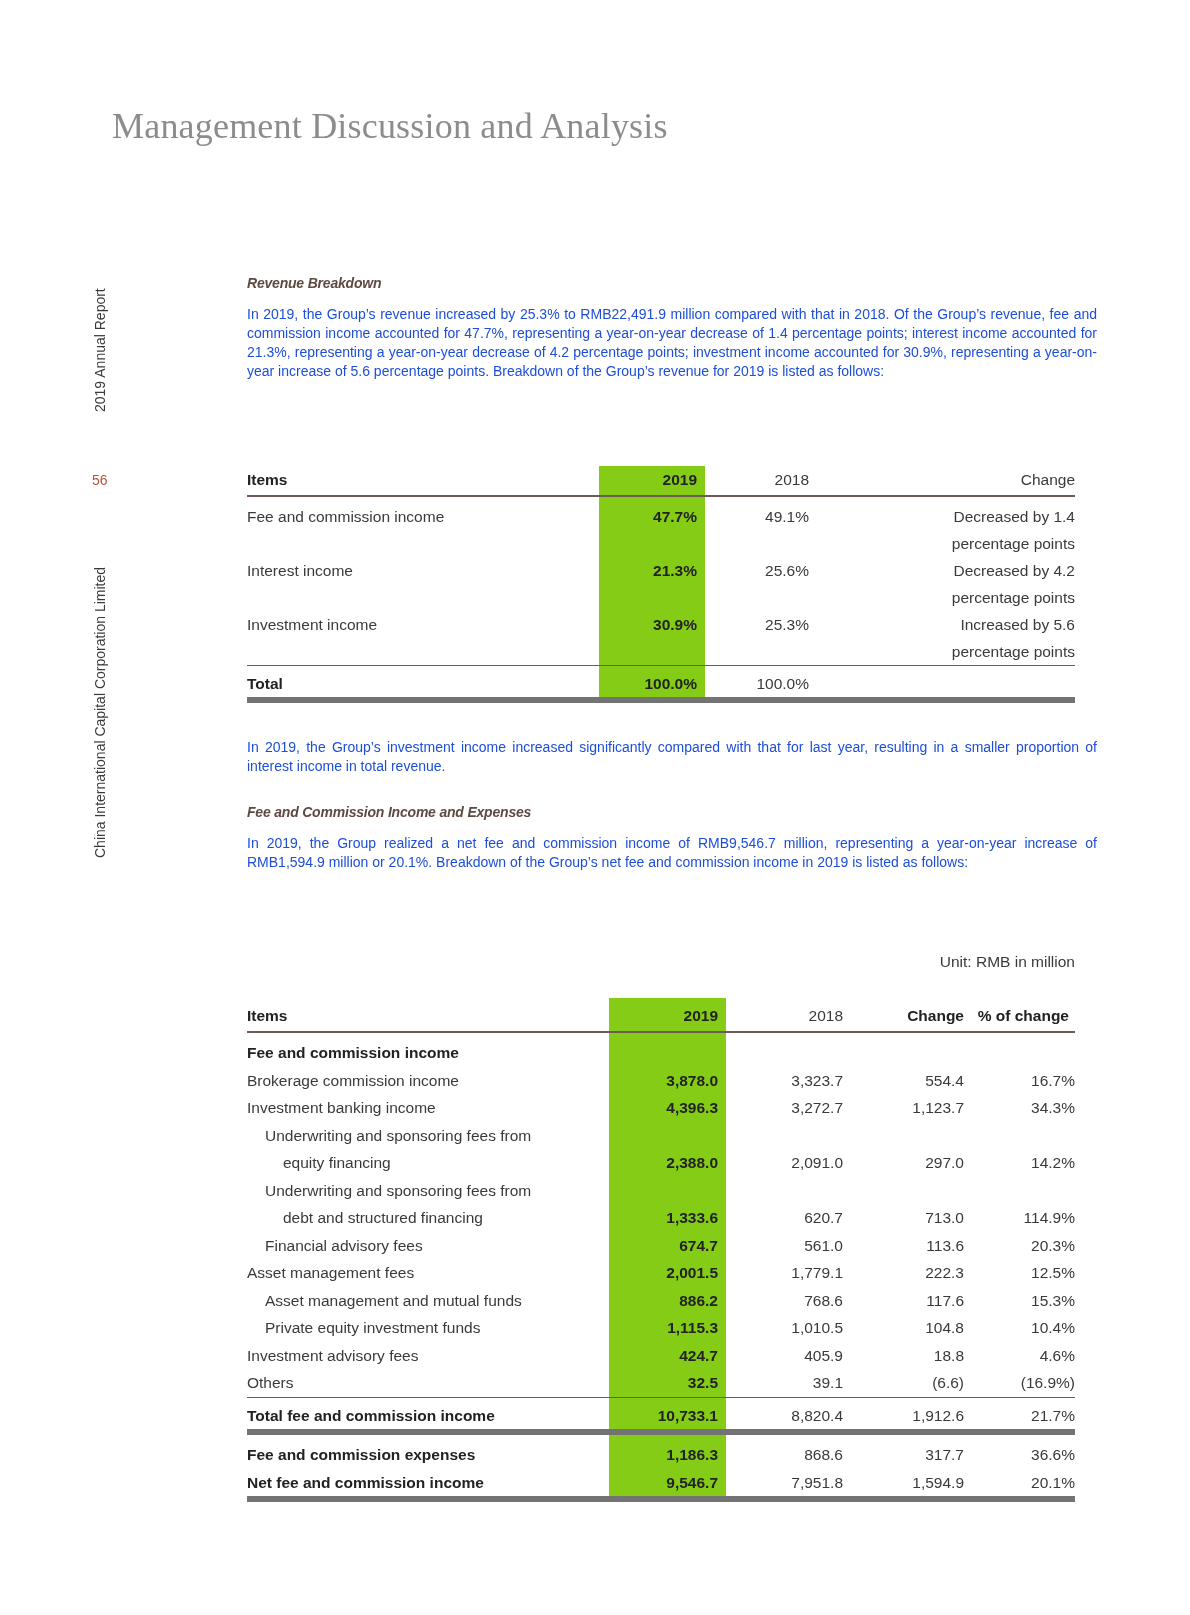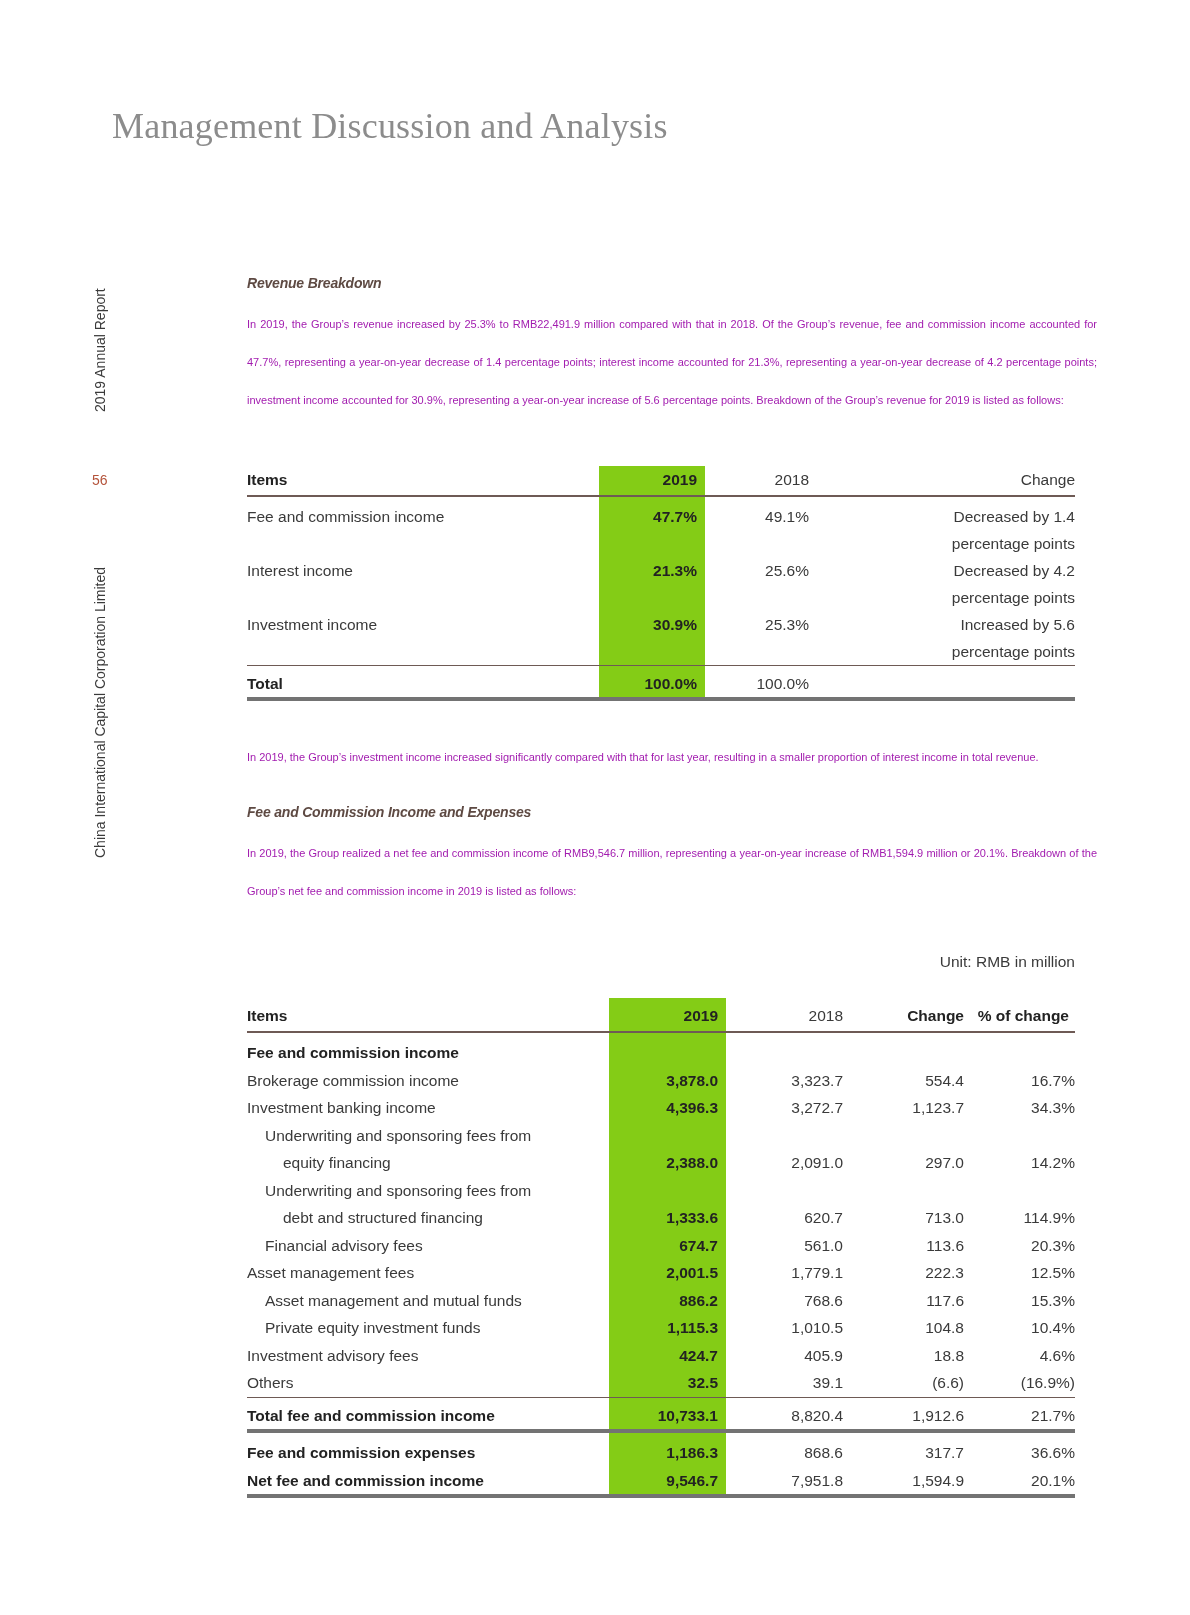--- a/index.html
+++ b/index.html
@@ -22,30 +22,30 @@
   .side-company { top: 858px; left: 48px; }
   .side-page { position: absolute; top: 472px; left: 48px; font-size: 14px; color: #b4533a; }
 
   .content { position: absolute; left: 247px; width: 850px; }
 
   .section-heading {
     font-size: 14px; font-weight: bold; font-style: italic; color: #5e4a43;
     letter-spacing: -0.2px;
   }
   .para {
-    font-size: 11px; line-height: 38px; color: #a21caf; text-align: justify;
+    font-size: 14px; line-height: 19px; color: #1d4ed8; text-align: justify;
   }
 
   table { border-collapse: collapse; width: 100%; font-size: 15.5px; color: #3a3a3a; }
   td, th { padding: 0; font-weight: normal; }
   .shade { background: #84cc16; margin-top: 19px; }
   .b { font-weight: bold; color: #222; }
   .r { text-align: right; }
   .hdr-line td { border-bottom: 2px solid #6e5a55; }
-  .bottom-line td { border-bottom: 4px solid #737373; }
+  .bottom-line td { border-bottom: 6px solid #737373; }
 
   
   .t1 td { height: 27px; vertical-align: top; line-height: 27px; }
   .t1 .hdr td { height: 30px; vertical-align: bottom; padding-bottom: 2px; }
 
   
   .t2 td { height: 27.5px; line-height: 27.5px; vertical-align: top; }
   .t2 .hdr td { height: 34px; vertical-align: bottom; padding-bottom: 2px; }
   .ind1 { padding-left: 18px !important; }
   .ind2 { padding-left: 36px !important; }

